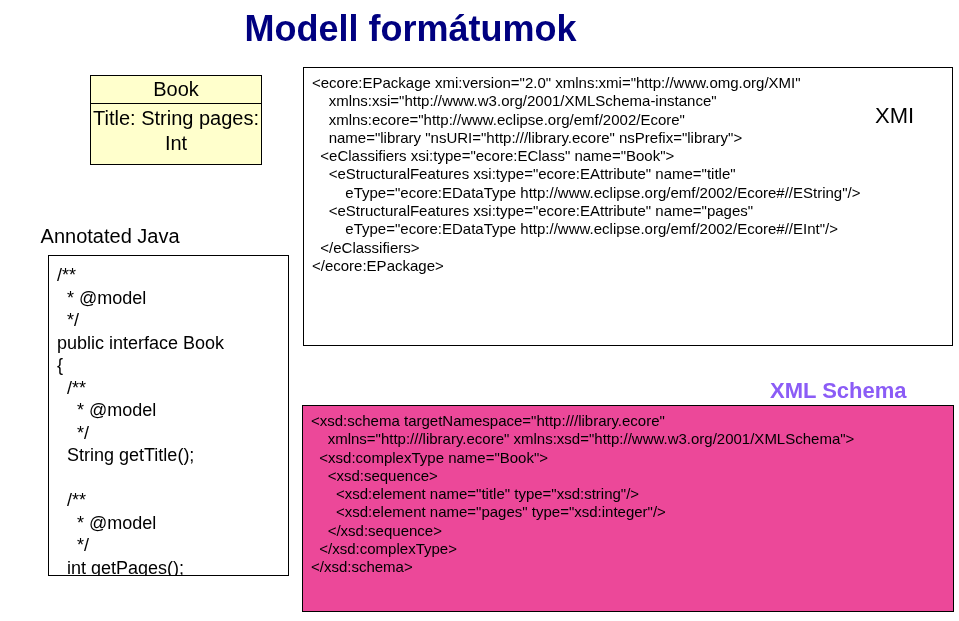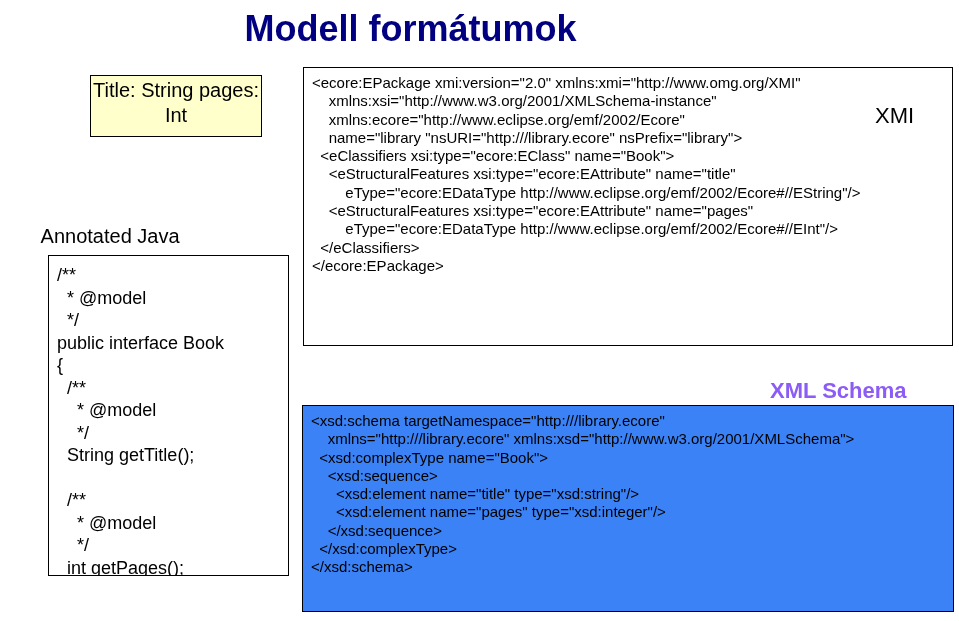--- a/index.html
+++ b/index.html
@@ -97,21 +97,21 @@
   }
 
   
   .xsd-box {
     position: absolute;
     top: 405px;
     left: 302px;
     width: 636px;
     height: 193px;
     border: 1px solid #000;
-    background: #3b82f6;
+    background: #ec4899;
     padding: 6px 6px 6px 8px;
     font-family: Arial, sans-serif;
     font-size: 15px;
     line-height: 1.22;
     white-space: pre;
     overflow: hidden;
   }
   .xsd-label {
     position: absolute;
     top: 378px;
@@ -121,20 +121,21 @@
     color: #8b5cf6;
     font-weight: bold;
   }
 </style>
 </head>
 <body>
 
 <div class="title">Modell formátumok</div>
 
 <div class="book-box">
+  <div class="book-head">Book</div>
   <div class="book-body">Title: String
 pages: Int</div>
 </div>
 
 <div class="annotated-label">&nbsp;Annotated Java</div>
 <div class="java-box">/**
   * @model
   */
 public interface Book
 {

